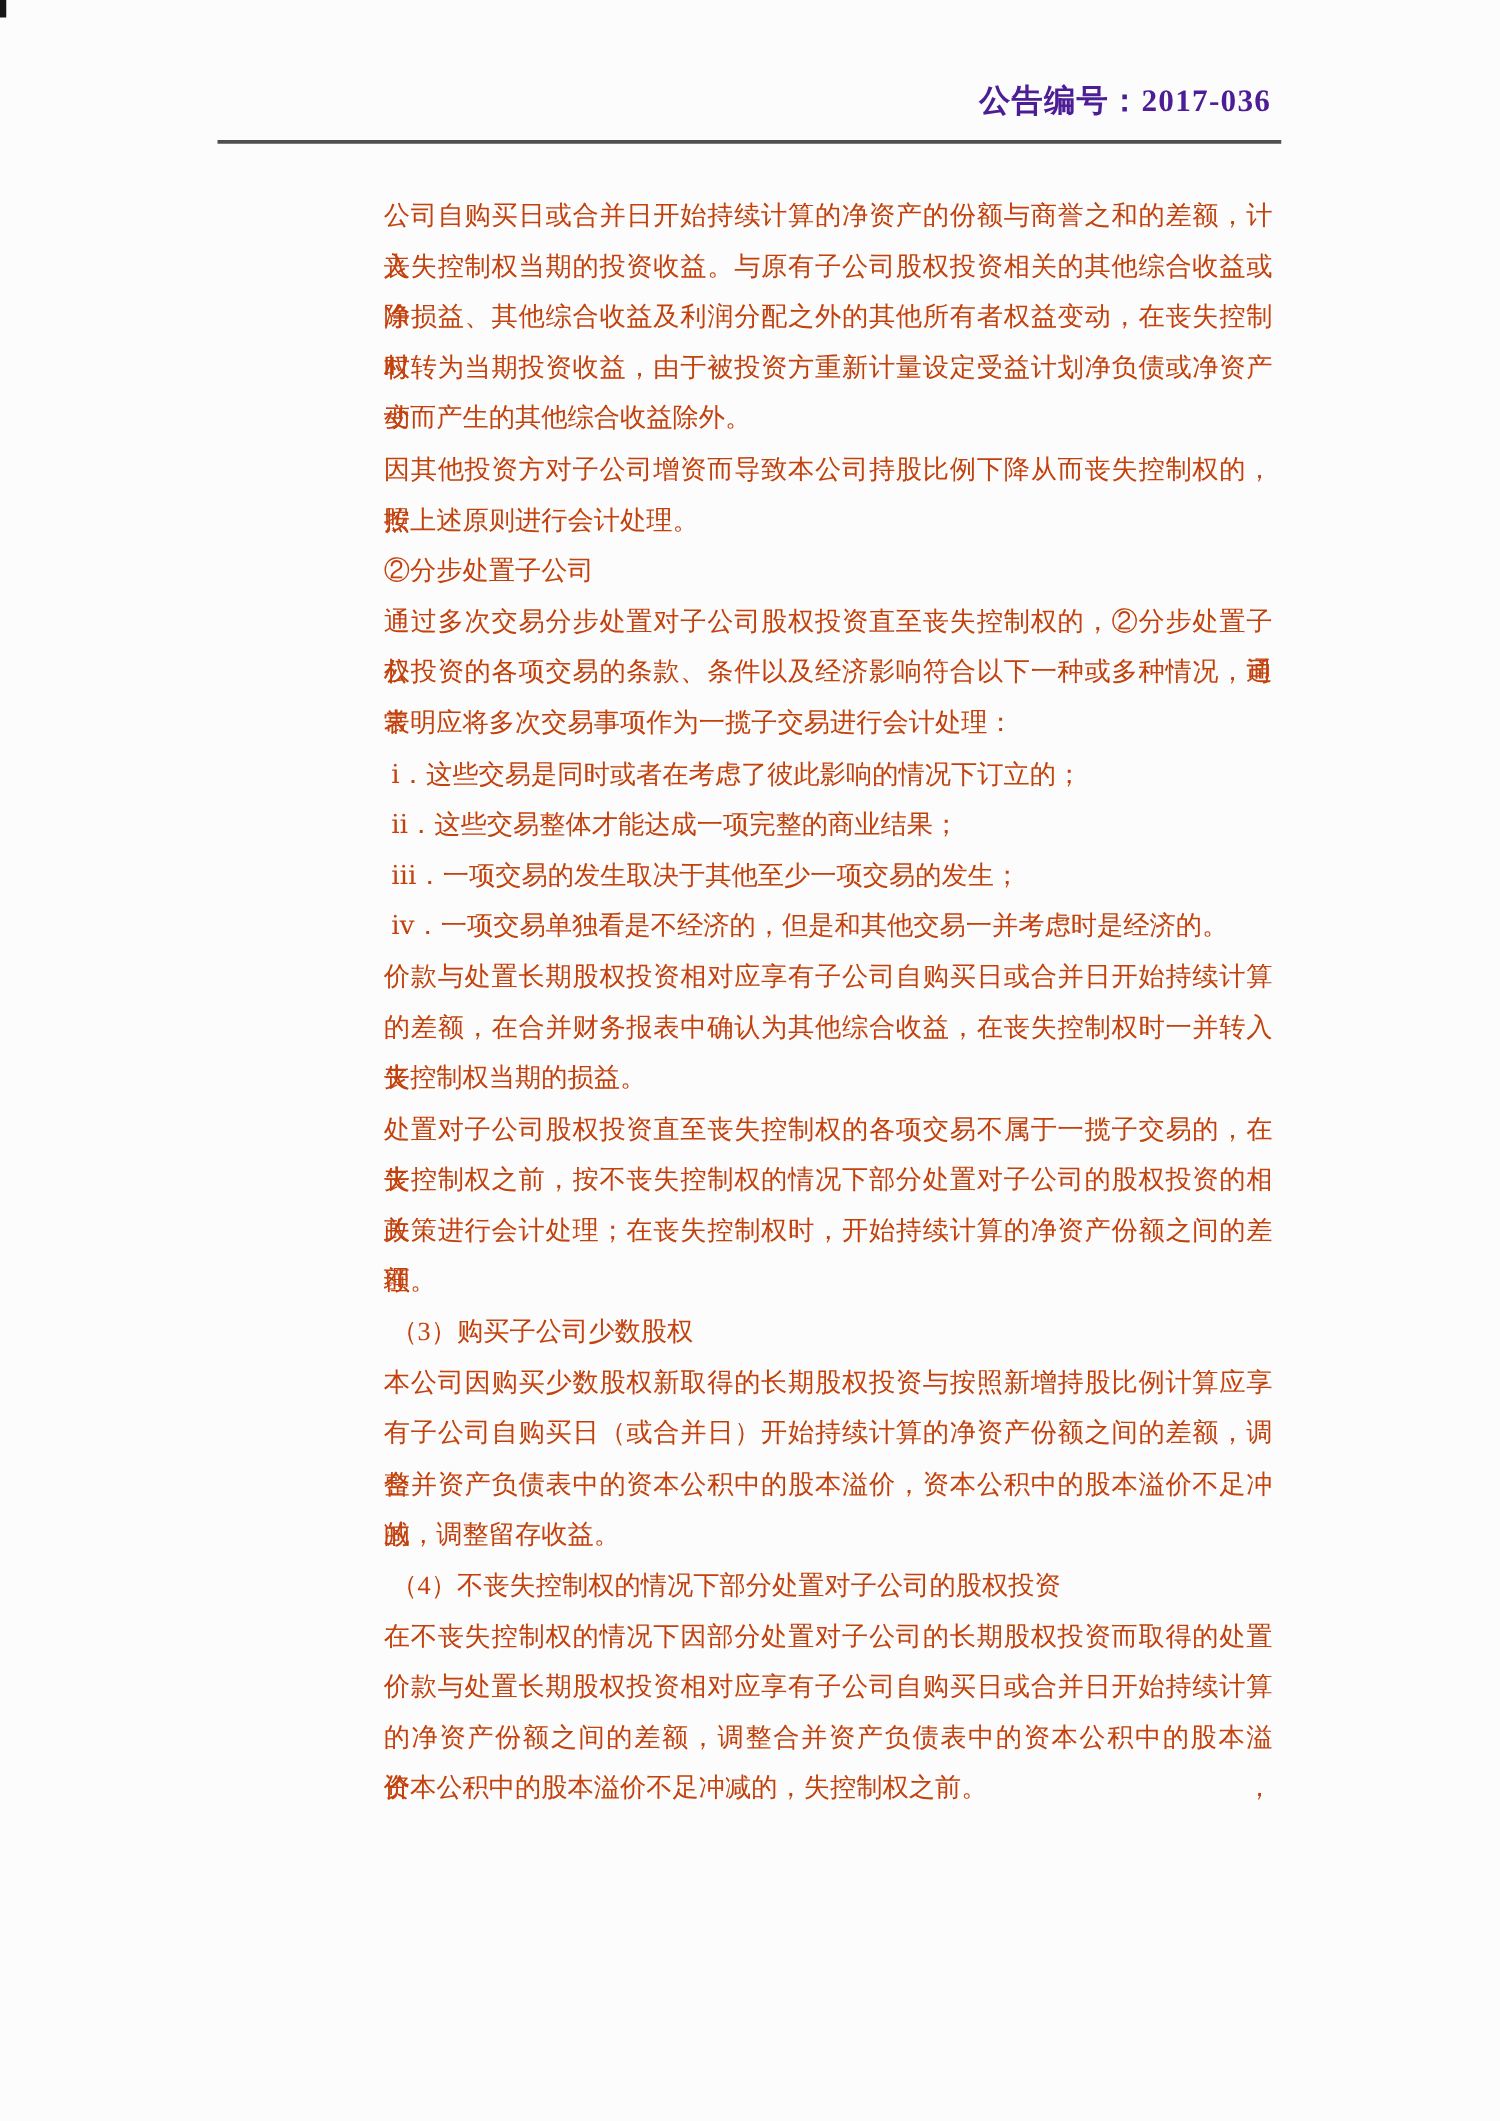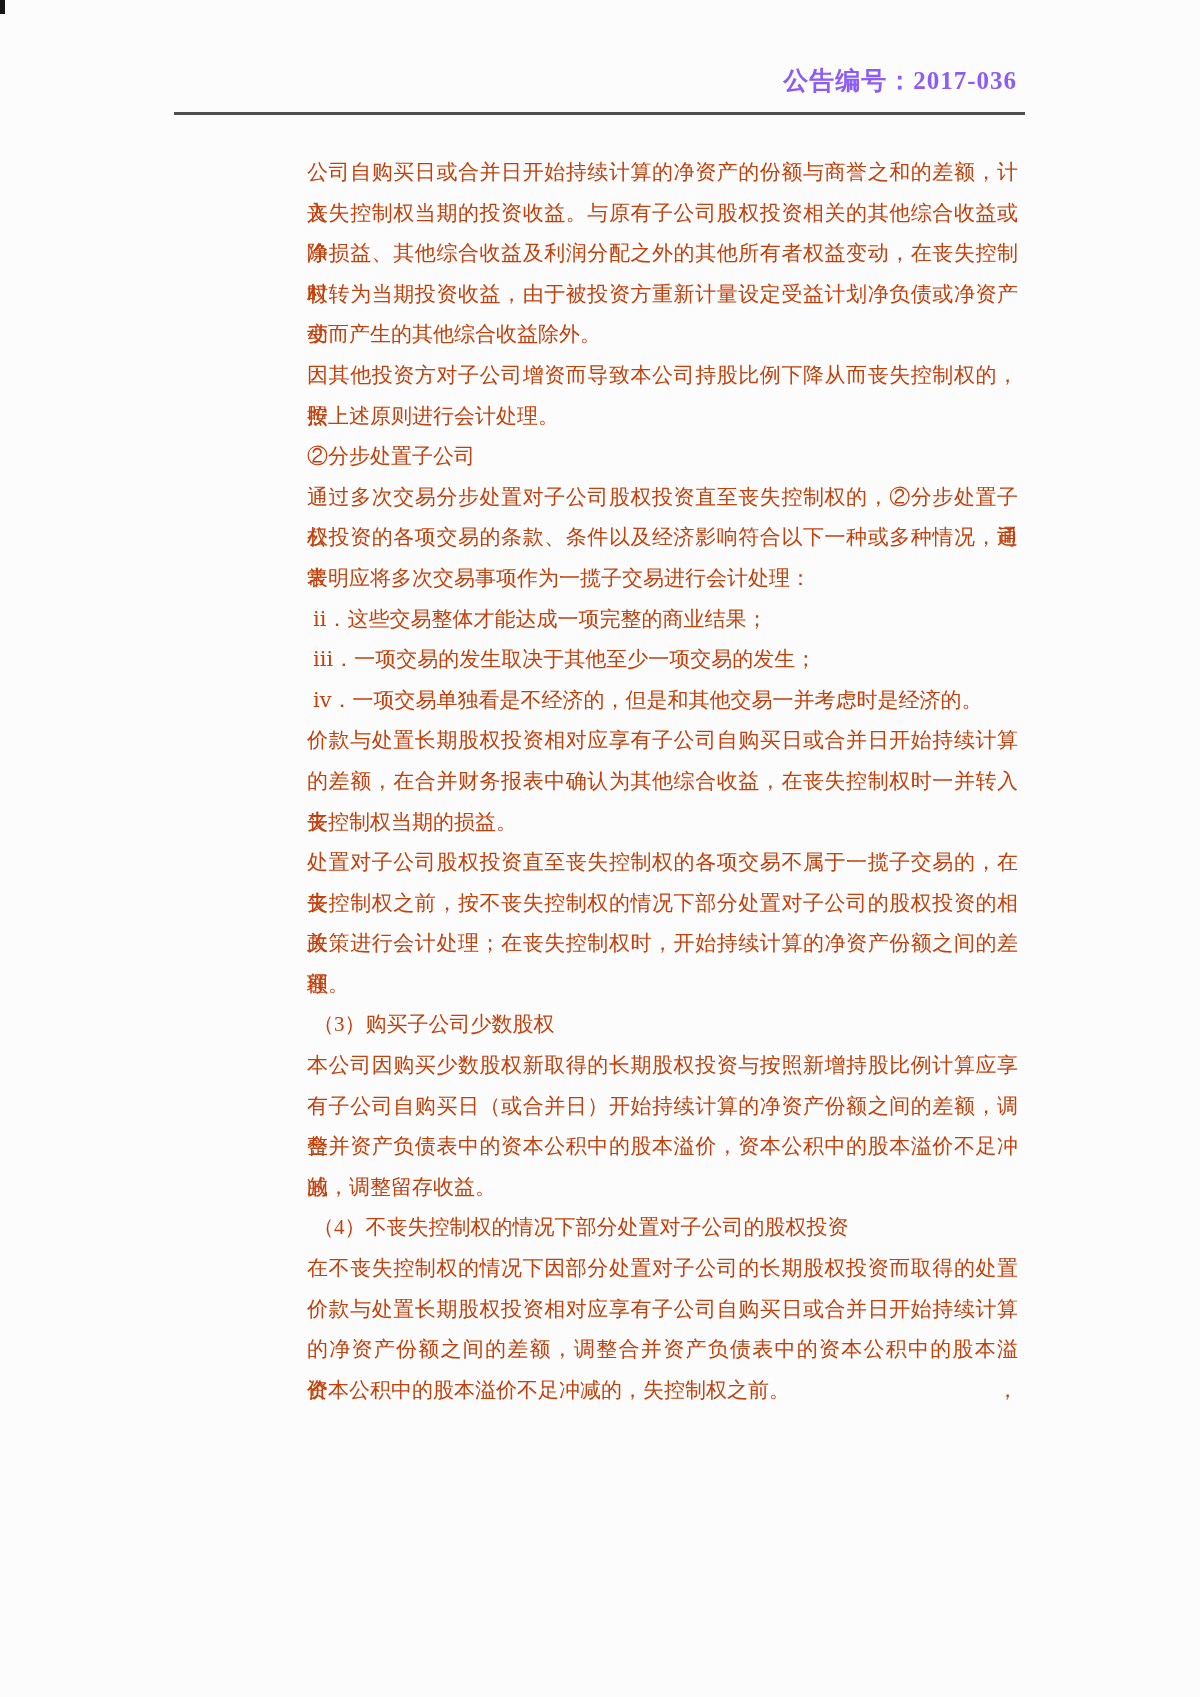--- a/index.html
+++ b/index.html
@@ -24,21 +24,21 @@
     height: 14px;
     background: #161616;
   }
   .doc-number {
     position: absolute;
     top: 64px;
     right: 183px;
     font-size: 25px;
     font-weight: 700;
     letter-spacing: 1px;
-    color: #8b5cf6;
+    color: #4c1d95;
     white-space: nowrap;
   }
   .header-rule {
     position: absolute;
     left: 174px;
     top: 112px;
     width: 851px;
     height: 3px;
     background: #4f4f4f;
   }
@@ -79,20 +79,21 @@
     <div class="line j">丧失控制权当期的投资收益。与原有子公司股权投资相关的其他综合收益或除</div>
     <div class="line j">净损益、其他综合收益及利润分配之外的其他所有者权益变动，在丧失控制权</div>
     <div class="line j">时转为当期投资收益，由于被投资方重新计量设定受益计划净负债或净资产变</div>
     <div class="line">动而产生的其他综合收益除外。</div>
     <div class="line j">因其他投资方对子公司增资而导致本公司持股比例下降从而丧失控制权的，按</div>
     <div class="line">照上述原则进行会计处理。</div>
     <div class="line">②分步处置子公司</div>
     <div class="line j">通过多次交易分步处置对子公司股权投资直至丧失控制权的，②分步处置子公司</div>
     <div class="line j">权投资的各项交易的条款、条件以及经济影响符合以下一种或多种情况，通常</div>
     <div class="line">表明应将多次交易事项作为一揽子交易进行会计处理：</div>
+    <div class="line ind">ⅰ．这些交易是同时或者在考虑了彼此影响的情况下订立的；</div>
     <div class="line ind">ⅱ．这些交易整体才能达成一项完整的商业结果；</div>
     <div class="line ind">ⅲ．一项交易的发生取决于其他至少一项交易的发生；</div>
     <div class="line ind">ⅳ．一项交易单独看是不经济的，但是和其他交易一并考虑时是经济的。</div>
     <div class="line j">价款与处置长期股权投资相对应享有子公司自购买日或合并日开始持续计算</div>
     <div class="line j">的差额，在合并财务报表中确认为其他综合收益，在丧失控制权时一并转入丧</div>
     <div class="line">失控制权当期的损益。</div>
     <div class="line j">处置对子公司股权投资直至丧失控制权的各项交易不属于一揽子交易的，在丧</div>
     <div class="line j">失控制权之前，按不丧失控制权的情况下部分处置对子公司的股权投资的相关</div>
     <div class="line j">政策进行会计处理；在丧失控制权时，开始持续计算的净资产份额之间的差额</div>
     <div class="line">理。</div>

